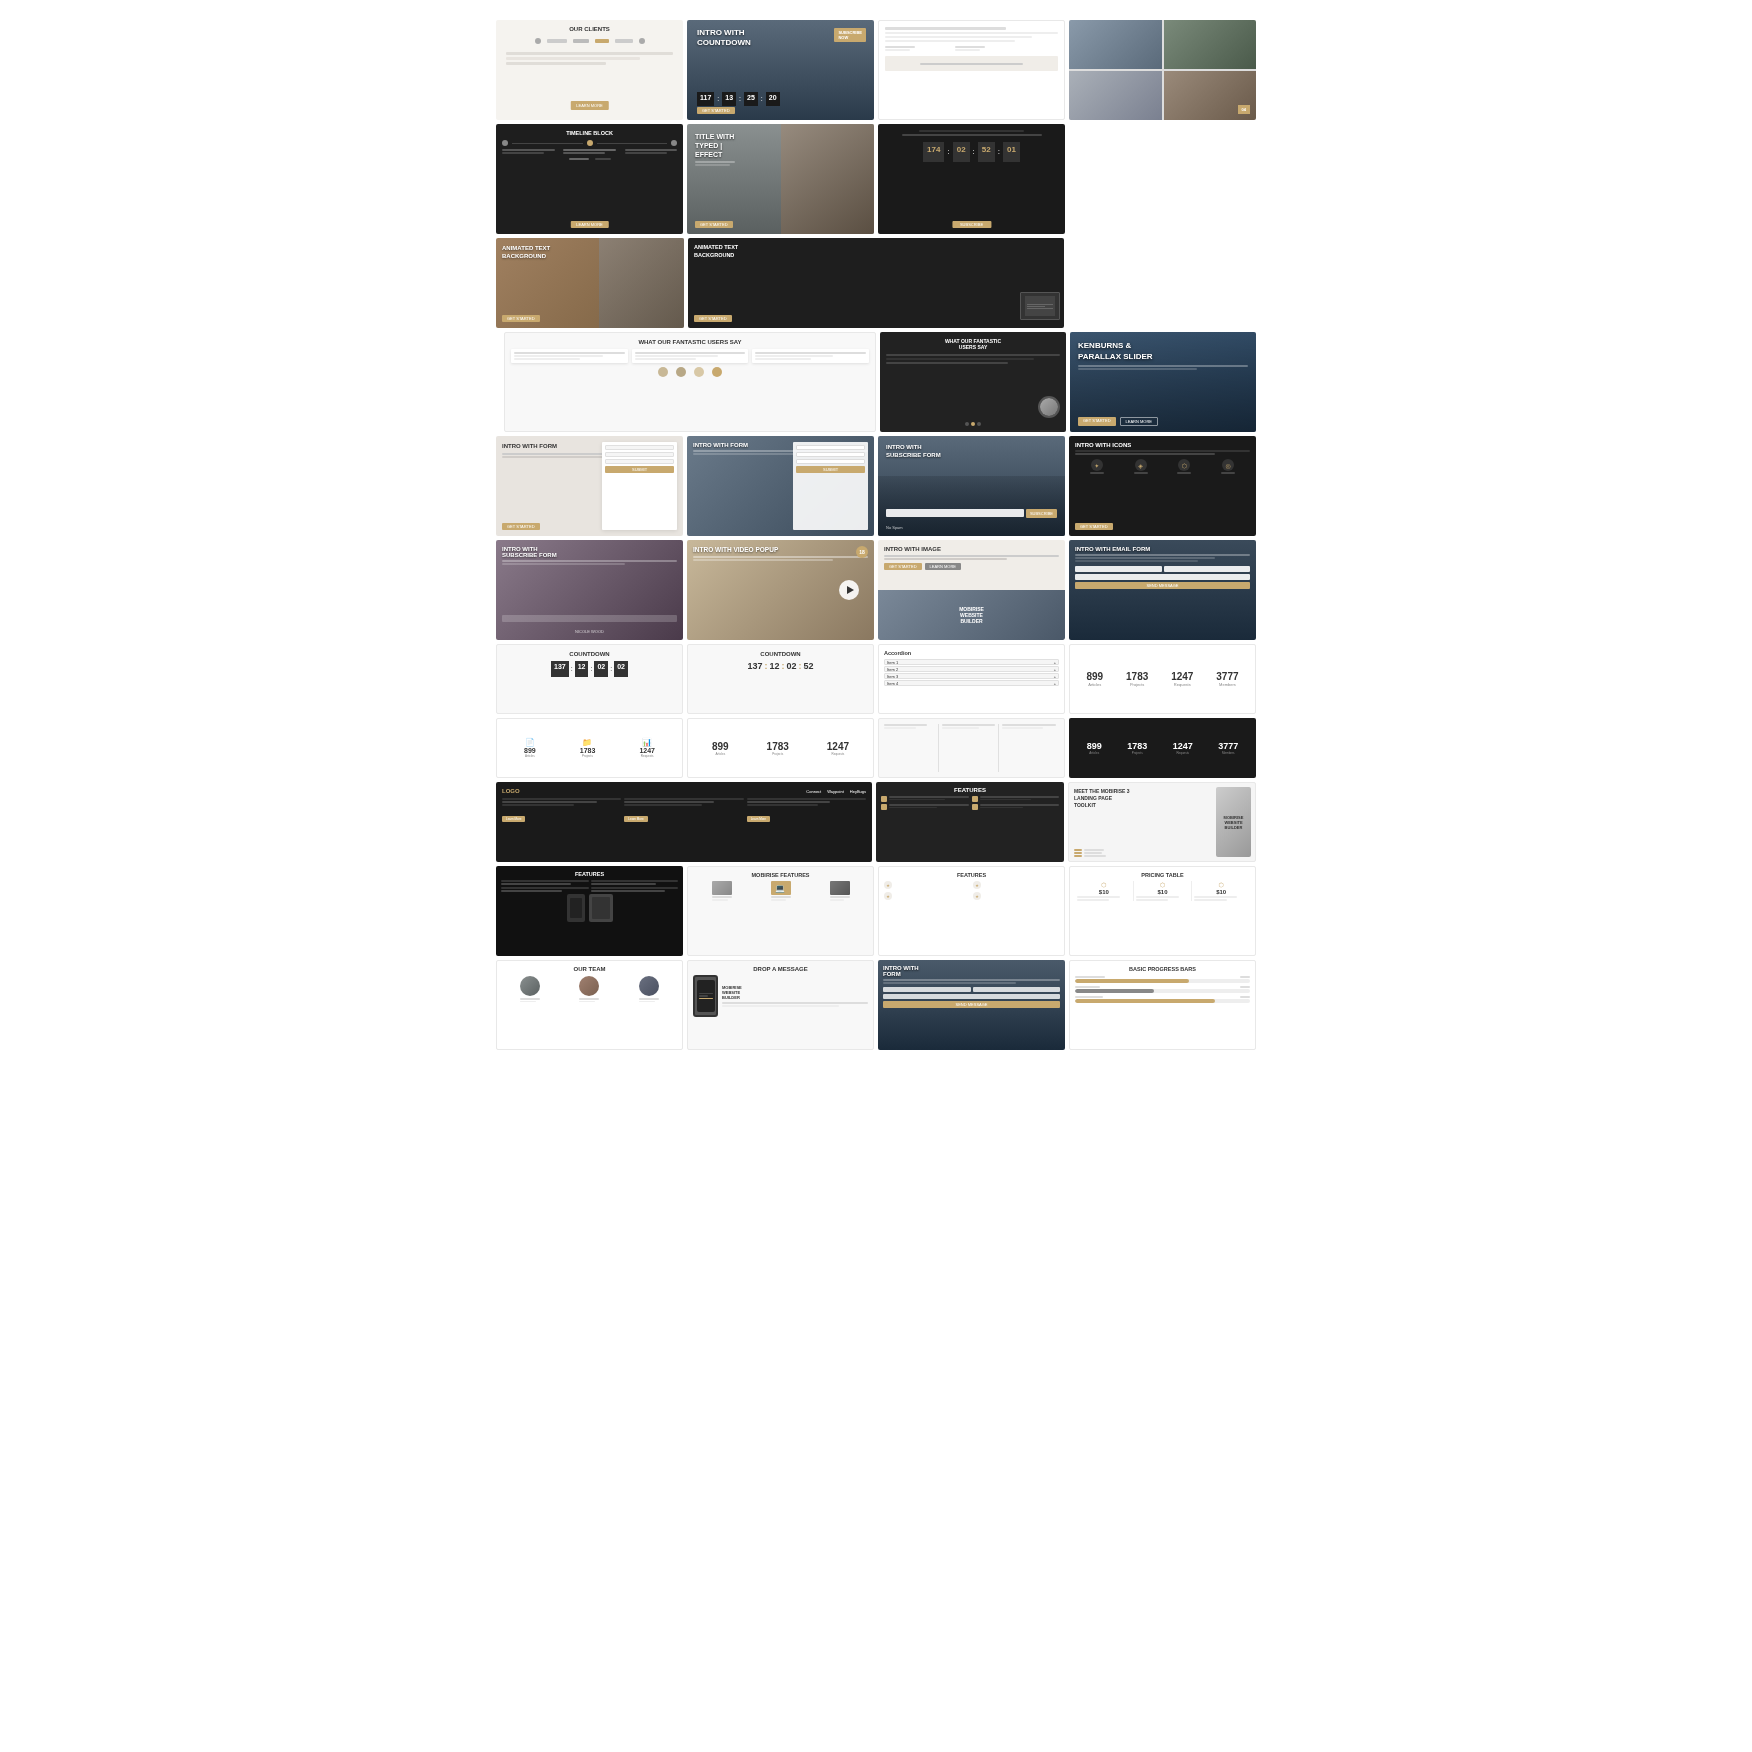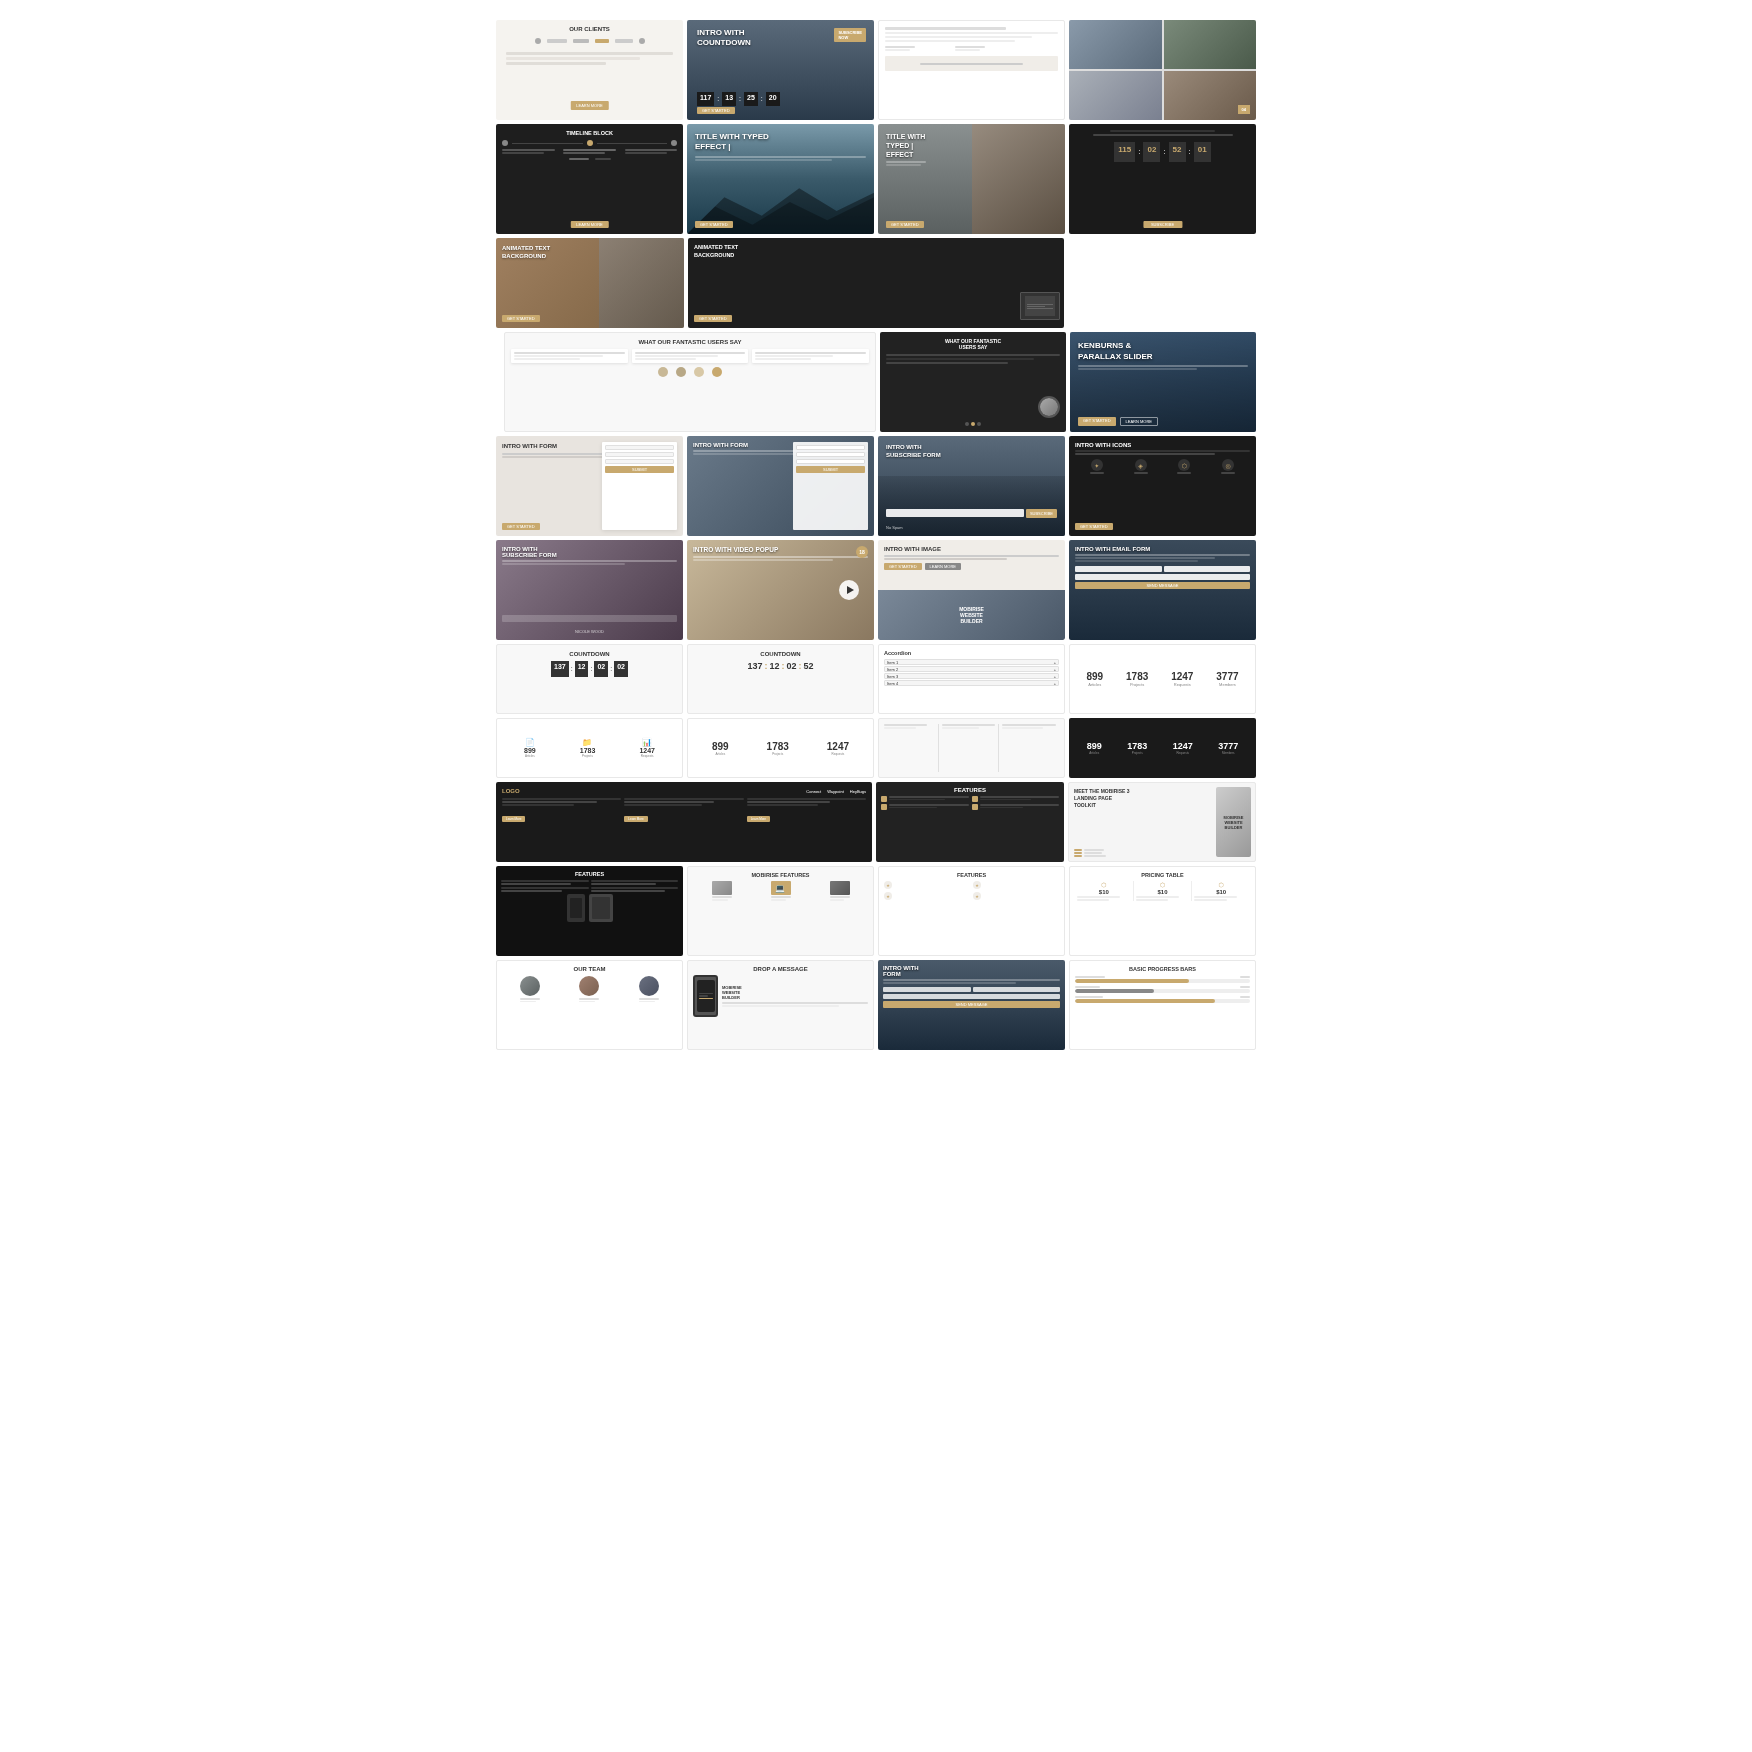--- a/index.html
+++ b/index.html
@@ -120,49 +120,36 @@
             <div style="height:2px;background:#444;border-radius:1px;width:80%;"></div>
           </div>
       </div>
       <div style="margin-top:4px;display:flex;justify-content:center;gap:6px;">
         <div style="height:2px;background:#666;width:20px;border-radius:1px;"></div>
         <div style="height:2px;background:#444;width:16px;border-radius:1px;"></div>
       </div>
       <div style="position:absolute;bottom:6px;left:50%;transform:translateX(-50%);background:#c8a96e;color:white;font-size:4px;padding:1px 6px;border-radius:1px;">LEARN MORE</div>
     </div>
 
-    <div style="height:110px; background:linear-gradient(180deg,#7a9aaa 0%,#3a5a6a 50%,#1a3a4a 100%); border-radius:2px; position:relative; overflow:hidden;">
-
-      <svg style="position:absolute;bottom:0;left:0;width:100%;height:50%;" viewBox="0 0 200 60" preserveAspectRatio="none">
-        <polygon points="0,60 40,20 80,40 120,10 160,35 200,15 200,60" fill="rgba(0,0,0,0.4)"></polygon>
-        <polygon points="0,60 30,30 70,50 110,25 150,45 200,20 200,60" fill="rgba(0,0,0,0.3)"></polygon>
-      </svg>
-      <div style="position:absolute;top:8px;left:8px;right:8px;">
-        <div style="font-size:8px;font-weight:700;color:white;text-transform:uppercase;text-shadow:0 1px 3px rgba(0,0,0,0.8);line-height:1.3;">TITLE WITH TYPED<br>EFFECT |</div>
-        <div style="height:2px;background:rgba(255,255,255,0.3);margin-top:3px;border-radius:1px;"></div>
-        <div style="height:2px;background:rgba(255,255,255,0.2);margin-top:1px;border-radius:1px;width:80%;"></div>
-      </div>
-      <div style="position:absolute;bottom:6px;left:8px;background:#c8a96e;color:white;font-size:4px;padding:1px 5px;border-radius:1px;">GET STARTED</div>
-    </div>
 
     <div style="height:110px; background:linear-gradient(180deg,#8a9090 0%,#5a6060 100%); border-radius:2px; position:relative; overflow:hidden;">
       <div style="position:absolute;right:0;top:0;bottom:0;width:50%;background:linear-gradient(135deg,#9a8a7a,#5a4a3a);opacity:0.8;"></div>
       <div style="position:absolute;top:8px;left:8px;">
         <div style="font-size:7px;font-weight:700;color:white;text-transform:uppercase;text-shadow:0 1px 2px rgba(0,0,0,0.7);line-height:1.3;">TITLE WITH<br>TYPED |<br>EFFECT</div>
         <div style="height:2px;background:rgba(255,255,255,0.3);margin-top:2px;border-radius:1px;width:40px;"></div>
         <div style="height:2px;background:rgba(255,255,255,0.2);margin-top:1px;border-radius:1px;width:35px;"></div>
       </div>
       <div style="position:absolute;bottom:6px;left:8px;background:#c8a96e;color:white;font-size:4px;padding:1px 5px;border-radius:1px;">GET STARTED</div>
     </div>
 
     <div style="height:110px; background:#1a1a1a; border-radius:2px; position:relative; overflow:hidden; padding:6px;">
       <div style="height:2px;background:#333;margin-bottom:2px;border-radius:1px;width:60%;margin-left:auto;margin-right:auto;"></div>
       <div style="height:2px;background:#444;margin-bottom:6px;border-radius:1px;width:80%;margin-left:auto;margin-right:auto;"></div>
       <div style="display:flex;justify-content:center;gap:3px;margin-bottom:4px;">
-        <div style="background:#333;color:#c8a96e;font-size:8px;font-weight:bold;padding:3px 4px;min-width:16px;text-align:center;">115</div>
+        <div style="background:#333;color:#c8a96e;font-size:8px;font-weight:bold;padding:3px 4px;min-width:16px;text-align:center;">174</div>
         <div style="color:white;font-size:8px;line-height:20px;">:</div>
         <div style="background:#333;color:#c8a96e;font-size:8px;font-weight:bold;padding:3px 4px;min-width:12px;text-align:center;">02</div>
         <div style="color:white;font-size:8px;line-height:20px;">:</div>
         <div style="background:#333;color:#c8a96e;font-size:8px;font-weight:bold;padding:3px 4px;min-width:12px;text-align:center;">52</div>
         <div style="color:white;font-size:8px;line-height:20px;">:</div>
         <div style="background:#333;color:#c8a96e;font-size:8px;font-weight:bold;padding:3px 4px;min-width:12px;text-align:center;">01</div>
       </div>
       <div style="position:absolute;bottom:6px;left:50%;transform:translateX(-50%);background:#c8a96e;color:white;font-size:4px;padding:1px 8px;border-radius:1px;">SUBSCRIBE</div>
     </div>
   </div>

